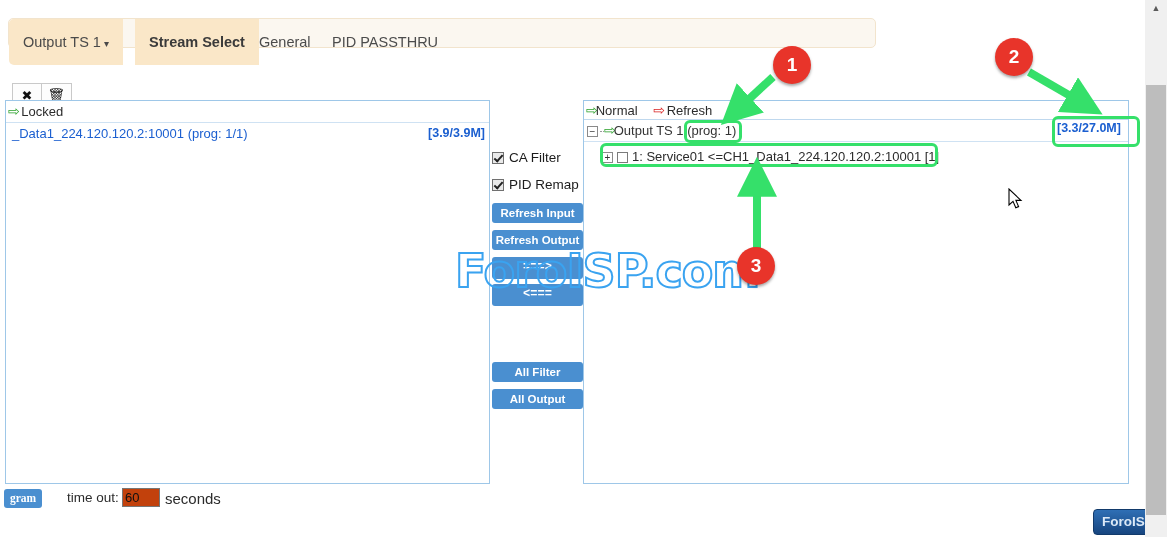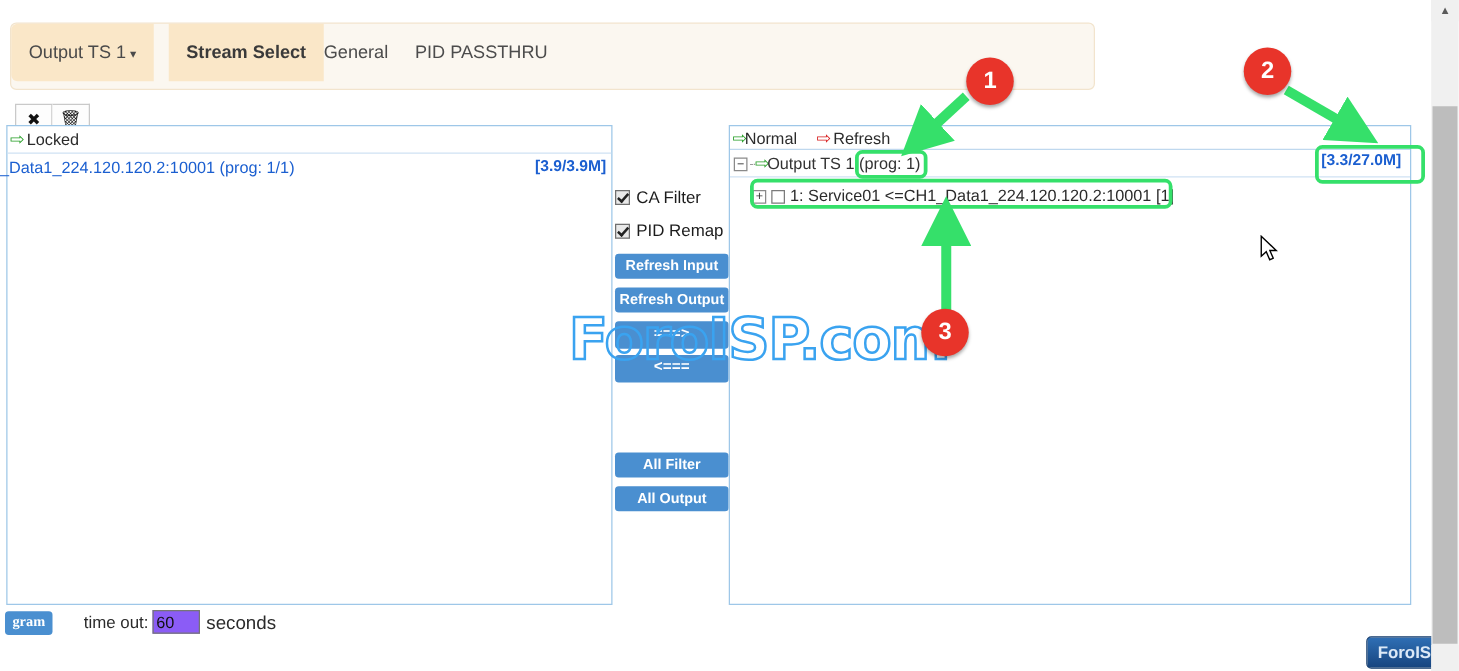--- a/index.html
+++ b/index.html
@@ -6,21 +6,21 @@
   body{
     width:1167px;height:537px;position:relative;overflow:hidden;
     background:#ffffff;
     font-family:"Liberation Sans",sans-serif;
     font-size:13px;color:#333;
   }
   #app{position:absolute;left:0;top:0;width:1152px;height:537px;background:#fff;}
 
   
   .tabbar{
-    position:absolute;left:8px;top:18px;width:868px;height:54px;
+    position:absolute;left:8px;top:18px;width:868px;height:30px;
     background:#fbf7f0;border:1px solid #f2e4cd;border-radius:5px;
     box-sizing:border-box;
   }
   .tab{
     position:absolute;top:0;height:46px;line-height:46px;
     font-size:14.5px;color:#4c4c4c;box-sizing:border-box;
     padding:0 14px;white-space:nowrap;cursor:default;
   }
   .tab-ts{left:0;background:#fae7c8;border-radius:5px 0 0 5px;color:#4a4a4a;}
   .tab-ts .caret{font-size:10px;margin-left:3px;}
@@ -53,21 +53,21 @@
   .legend-row .lg{display:inline-block;margin-right:12px;}
   .arrow-g{color:#2aa02a;font-size:14px;letter-spacing:-2px;}
   .arrow-r{color:#d82020;font-size:14px;letter-spacing:-2px;}
 
   .row-line{
     position:absolute;left:0;right:0;height:22px;
     border-bottom:1px solid #cfe2f3;box-sizing:border-box;
     white-space:nowrap;font-size:13px;line-height:21px;
   }
   .lk-label{color:#2b2b2b;padding-left:2px;}
-  .input-stream{color:#1b5fd0;padding-left:0;}
+  .input-stream{color:#1b5fd0;padding-left:12px;}
   .rate{position:absolute;right:4px;top:0;color:#1b5fd0;font-weight:bold;font-size:12.5px;}
 
   
   .tree-node{
     position:absolute;left:0;right:0;height:22px;white-space:nowrap;
     font-size:13px;line-height:21px;color:#2b2b2b;
   }
   .expander{
     display:inline-block;width:11px;height:11px;line-height:9px;text-align:center;
     border:1px solid #8a8a8a;background:#fff;font-size:10px;color:#333;
@@ -99,21 +99,21 @@
 
   
   .btm-btn{
     position:absolute;left:4px;top:489px;width:38px;height:19px;background:#4a8fd0;color:#fff;
     border-radius:3px;font-size:11.5px;font-weight:bold;line-height:19px;text-align:center;
     overflow:hidden;cursor:pointer;font-family:Liberation Serif, serif;
   }
   .btm-label{position:absolute;left:67px;top:490px;font-size:13.5px;color:#2b2b2b;}
   .btm-input{
     position:absolute;left:122px;top:488px;width:38px;height:19px;border:1px solid #767676;
-    background:#8b5cf6;font-size:13px;color:#111;padding:0 2px;box-sizing:border-box;
+    background:#c2410c;font-size:13px;color:#111;padding:0 2px;box-sizing:border-box;
     font-family:"Liberation Sans",sans-serif;
   }
   .btm-unit{position:absolute;left:165px;top:490px;font-size:15px;color:#2b2b2b;}
 
   
   .watermark{
     position:absolute;left:455px;top:244px;font-size:46px;font-weight:bold;
     color:transparent;-webkit-text-stroke:2px #3aa3f0;
     font-family:"DejaVu Sans",sans-serif;letter-spacing:-1px;
     pointer-events:none;white-space:nowrap;

